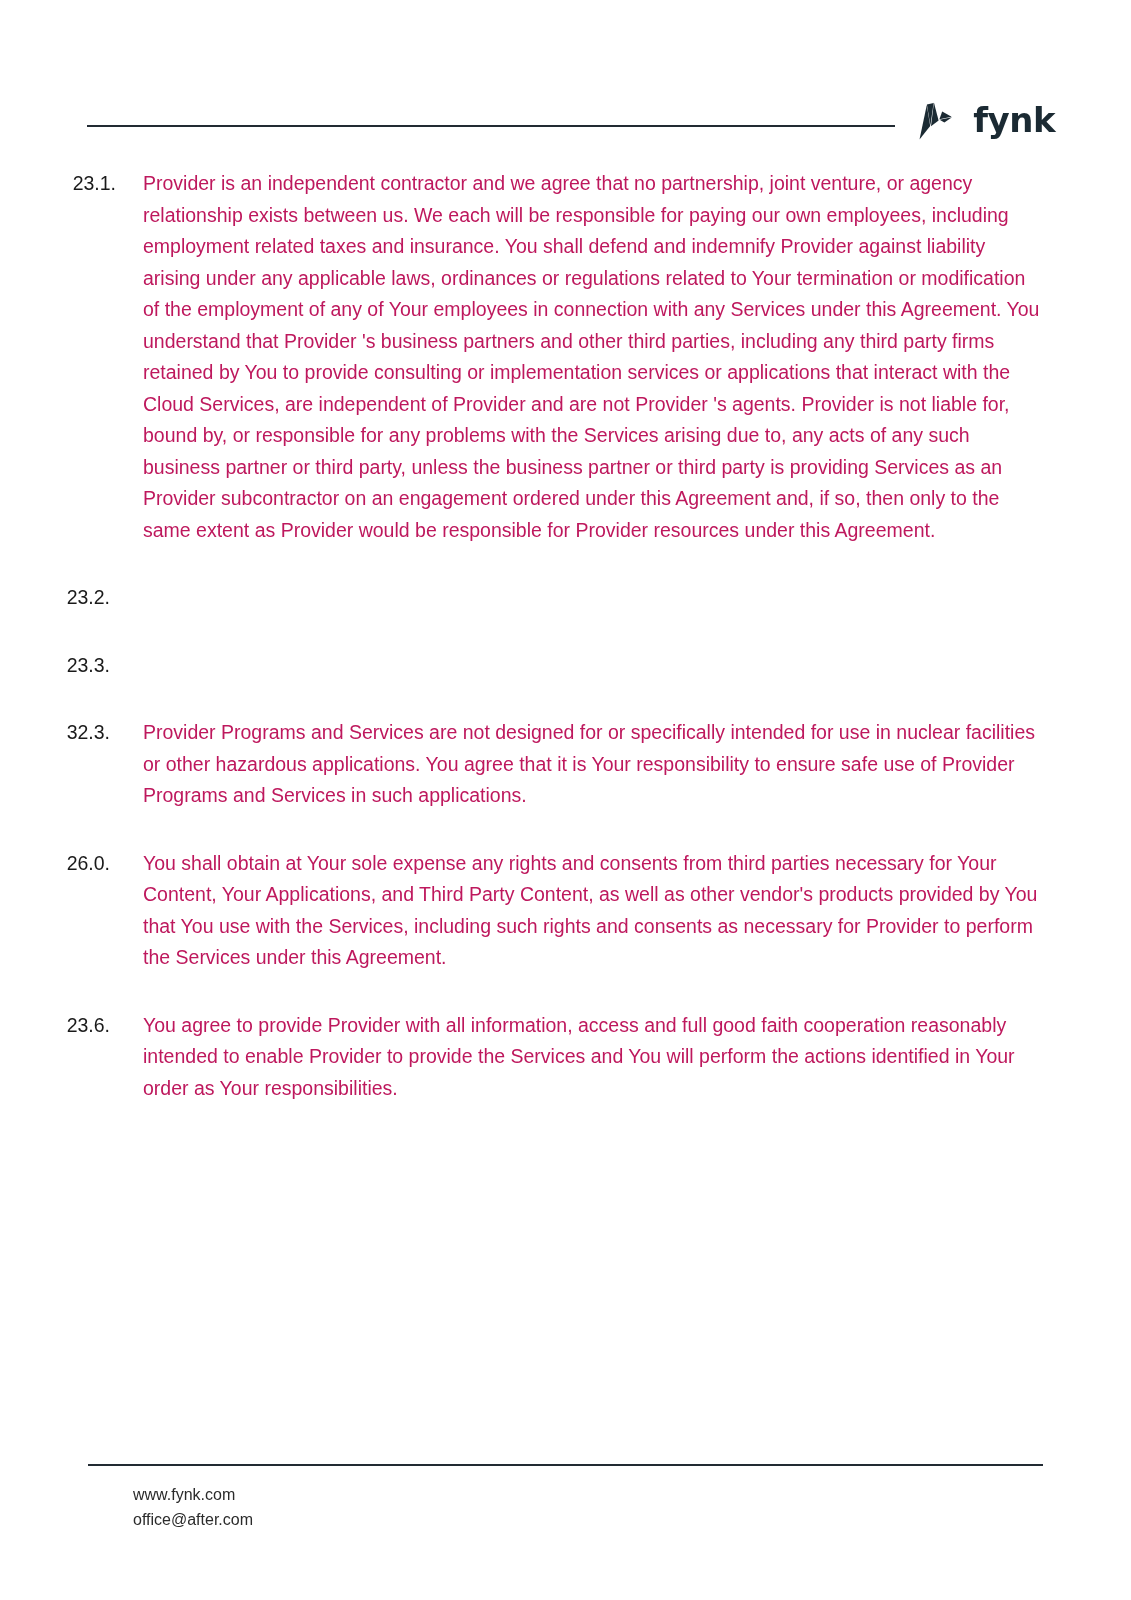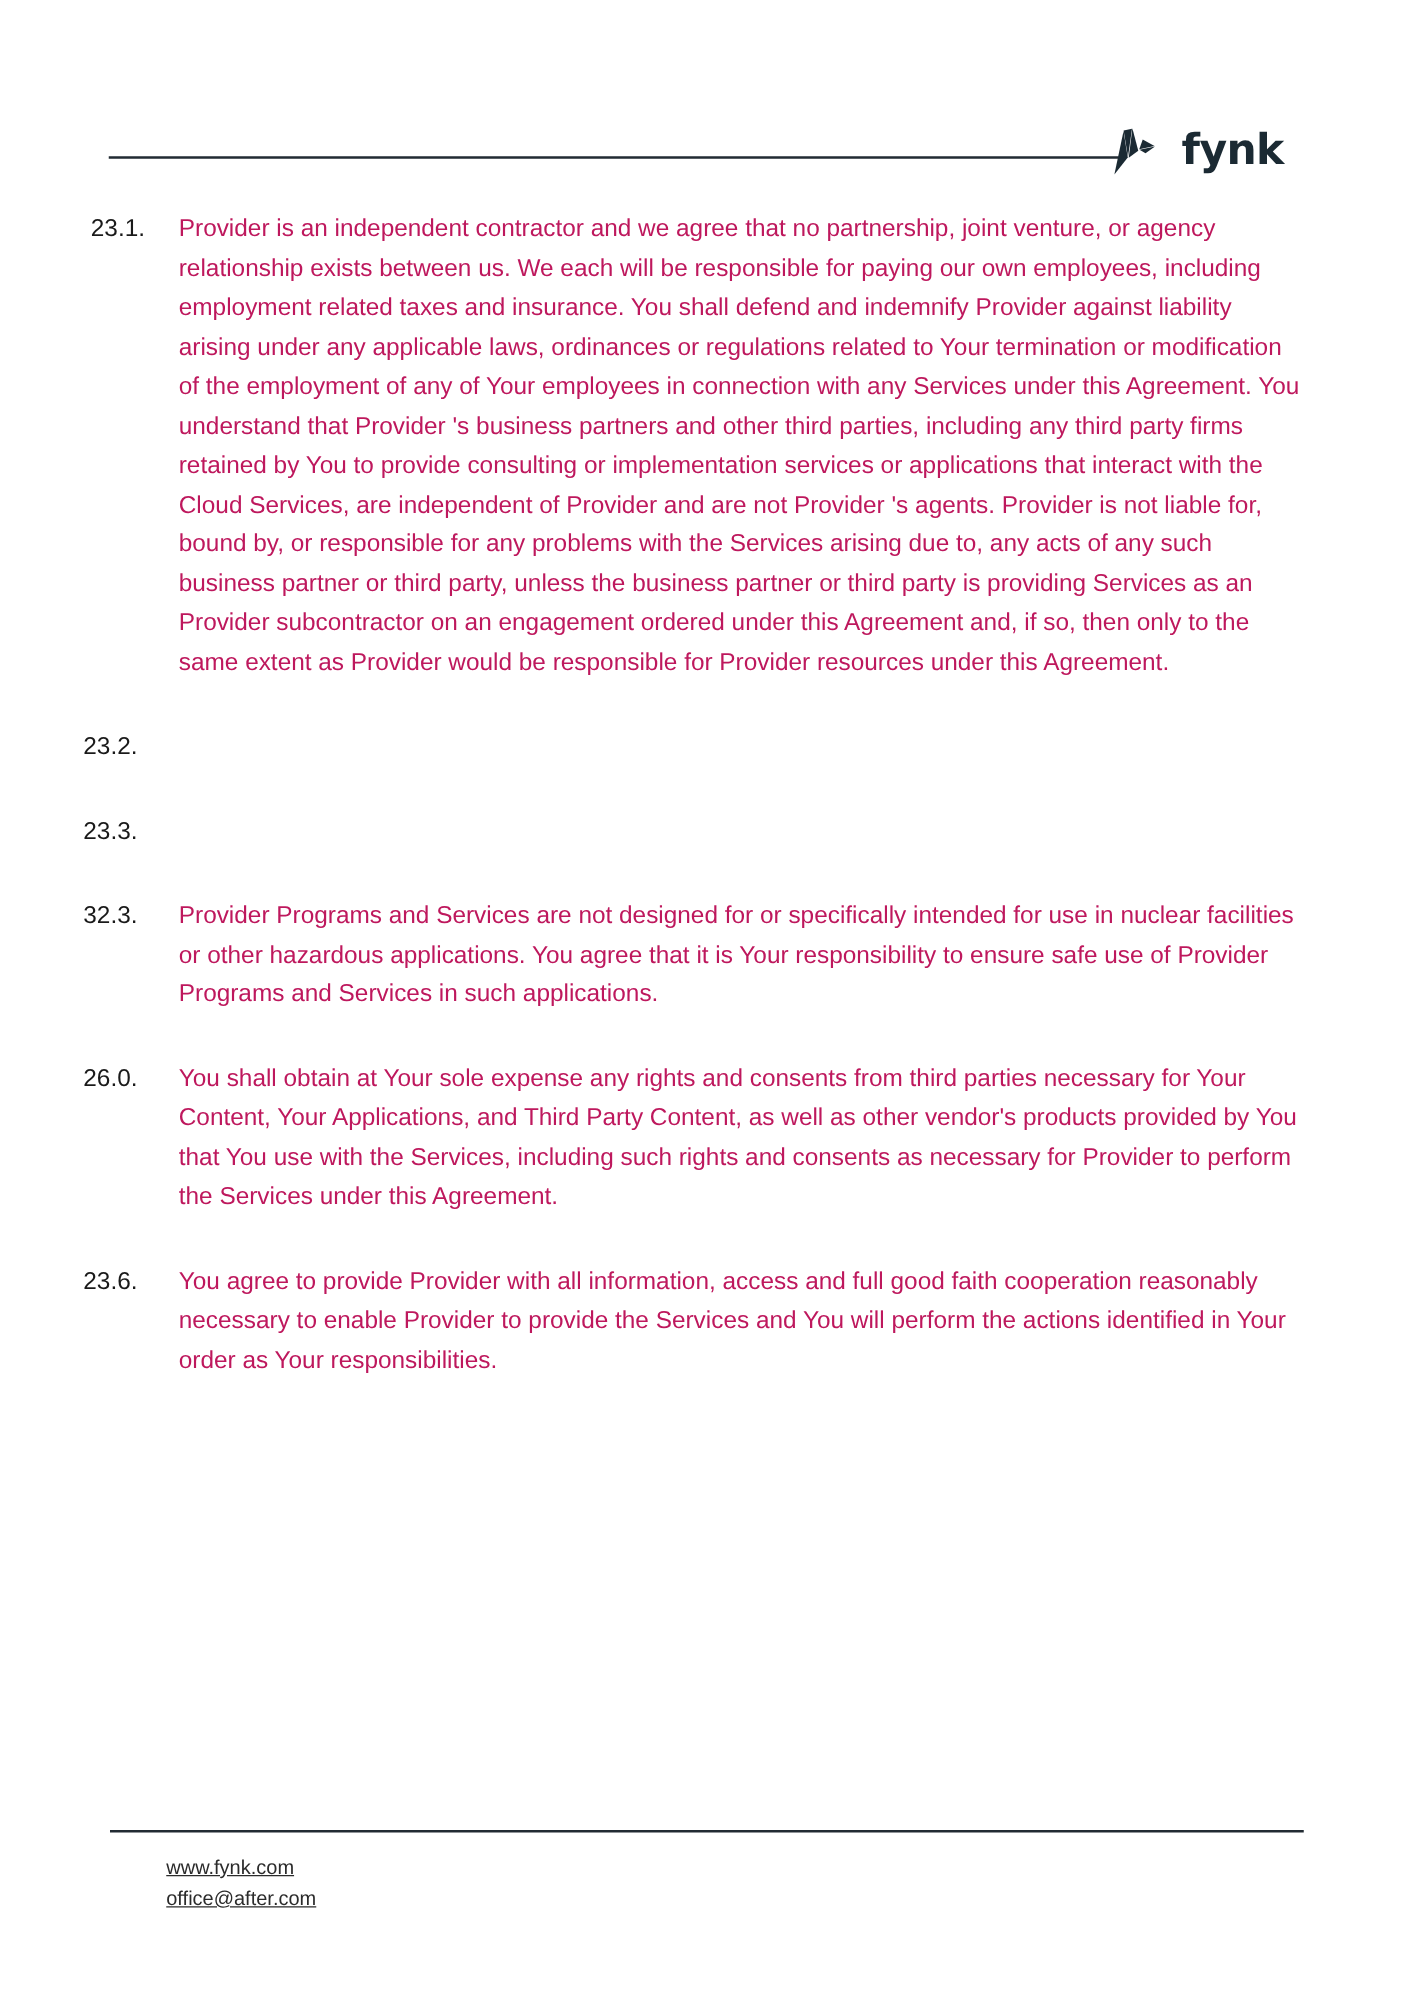--- a/index.html
+++ b/index.html
@@ -32,21 +32,21 @@
   .header-rule {
     position: absolute;
     left: 87px;
     top: 125px;
     width: 808px;
     height: 2px;
     background: #222b33;
   }
   .brand {
     position: absolute;
-    right: 104px;
+    right: 76px;
     top: 98px;
     display: flex;
     align-items: center;
     gap: 10px;
   }
   .brand-mark {
     display: block;
     width: 58px;
     height: 42px;
   }
@@ -118,21 +118,21 @@
     background: #222b33;
   }
   .footer-lines {
     position: absolute;
     left: 133px;
     top: 42px;
     font-size: 16px;
     line-height: 25px;
     color: #2b2b2b;
   }
-  .footer-line { display: block; text-decoration: underline; }
+  .footer-line { display: block; }
 </style>
 </head>
 <body>
 
 <div class="page">
 
   <div class="header">
     <div class="header-rule"></div>
     <div class="brand">
       <span class="brand-mark">
@@ -168,21 +168,21 @@
       <div class="clause-body">Provider Programs and Services are not designed for or specifically intended for use in nuclear facilities or other hazardous applications. You agree that it is Your responsibility to ensure safe use of Provider Programs and Services in such applications.</div>
     </div>
 
     <div class="clause">
       <div class="clause-number">26.0.</div>
       <div class="clause-body">You shall obtain at Your sole expense any rights and consents from third parties necessary for Your Content, Your Applications, and Third Party Content, as well as other vendor's products provided by You that You use with the Services, including such rights and consents as necessary for Provider to perform the Services under this Agreement.</div>
     </div>
 
     <div class="clause">
       <div class="clause-number">23.6.</div>
-      <div class="clause-body">You agree to provide Provider with all information, access and full good faith cooperation reasonably necessary to enable Provider to provide the Services and You will perform the actions identified in Your order as Your responsibilities.</div>
+      <div class="clause-body">You agree to provide Provider with all information, access and full good faith cooperation reasonably intended to enable Provider to provide the Services and You will perform the actions identified in Your order as Your responsibilities.</div>
     </div>
 
   </div>
 
   <div class="footer">
     <div class="footer-rule"></div>
     <div class="footer-lines">
       <span class="footer-line">www.fynk.com</span>
       <span class="footer-line">office@after.com</span>
     </div>

